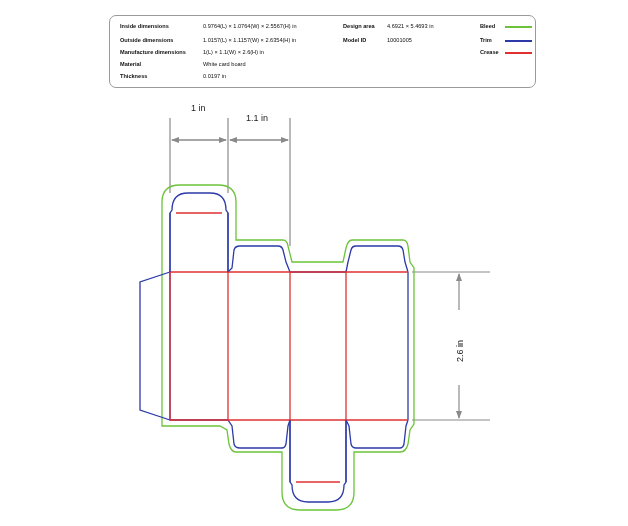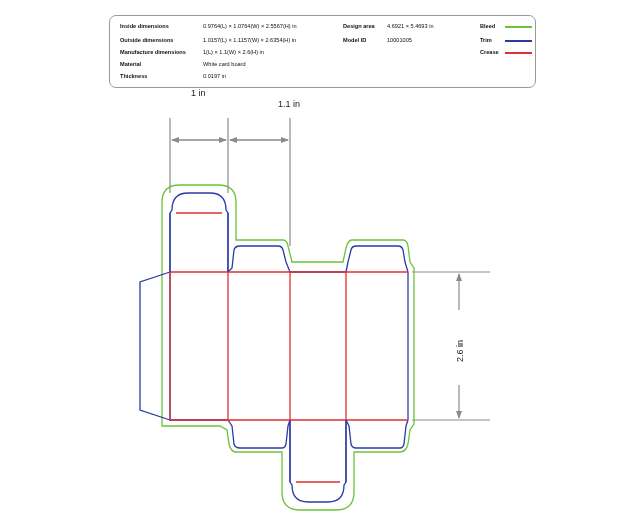--- a/index.html
+++ b/index.html
@@ -32,22 +32,22 @@
   <span class="val" style="left:277px;top:21px;">10001005</span>
 
   <span class="lbl" style="left:370px;top:7px;">Bleed</span>
   <div class="legend-line" style="left:395px;top:10px;background:#6cc33a;"></div>
   <span class="lbl" style="left:370px;top:21px;">Trim</span>
   <div class="legend-line" style="left:395px;top:24px;background:#2b3aa8;"></div>
   <span class="lbl" style="left:370px;top:33px;">Crease</span>
   <div class="legend-line" style="left:395px;top:36px;background:#e03030;"></div>
 </div>
 
-<span class="dimtext" style="left:191px;top:88px;text-align:center;">1 in</span>
-<span class="dimtext" style="left:246px;top:99px;margin-left:32px;">1.1 in</span>
+<span class="dimtext" style="left:191px;top:103px;text-align:center;">1 in</span>
+<span class="dimtext" style="left:246px;top:113px;">1.1 in</span>
 <span class="dimtext" style="left:449px;top:346px;transform:rotate(-90deg);transform-origin:center;">2.6 in</span>
 
 <svg width="628" height="526" viewBox="0 0 628 526">
   <defs>
     <marker id="arr" markerWidth="8" markerHeight="8" refX="7" refY="4" orient="auto" markerUnits="userSpaceOnUse">
       <path d="M0,1 L8,4 L0,7 Z" fill="#8a8a8a"></path>
     </marker>
   </defs>
 
   <g stroke="#8a8a8a" stroke-width="1.2" fill="none">

